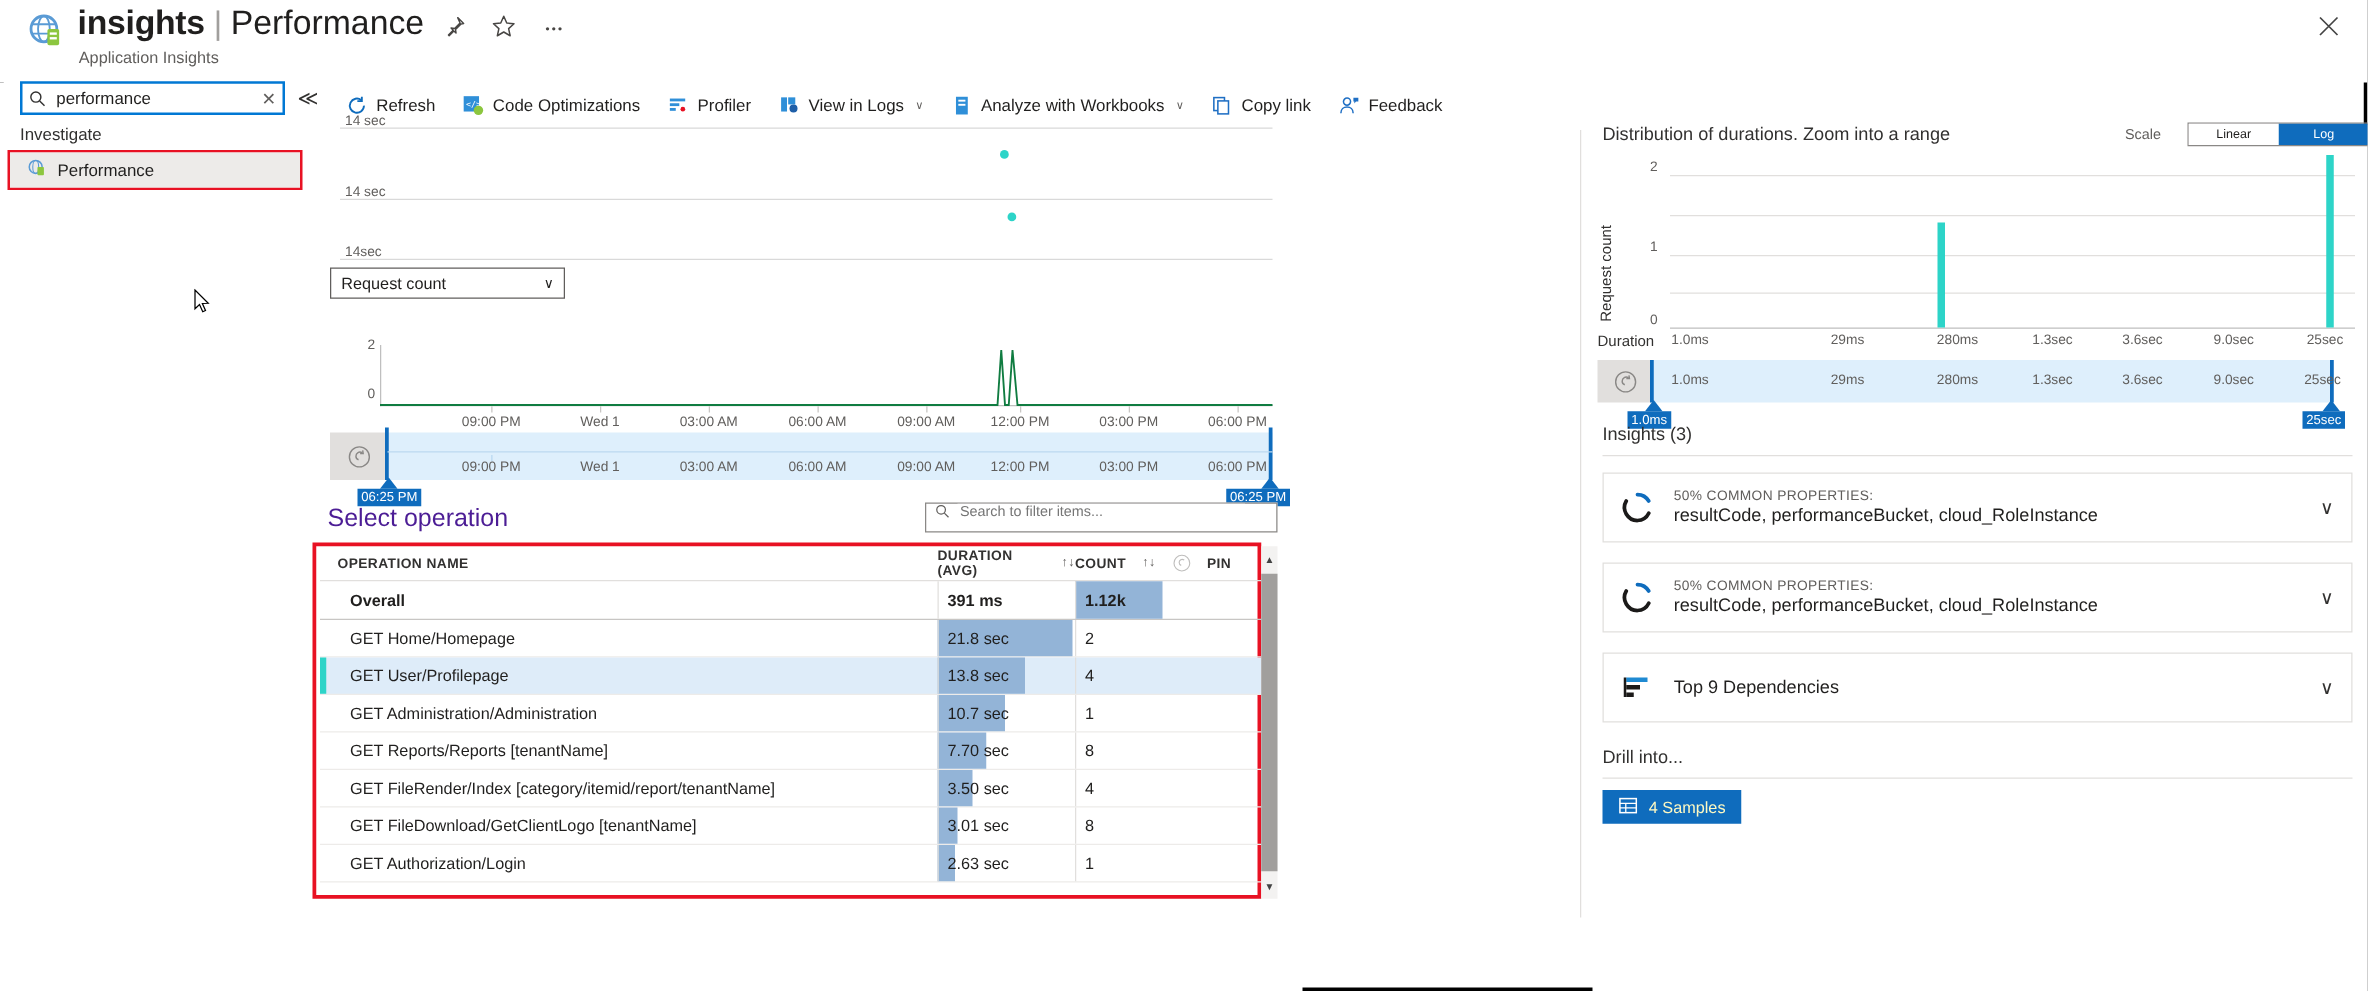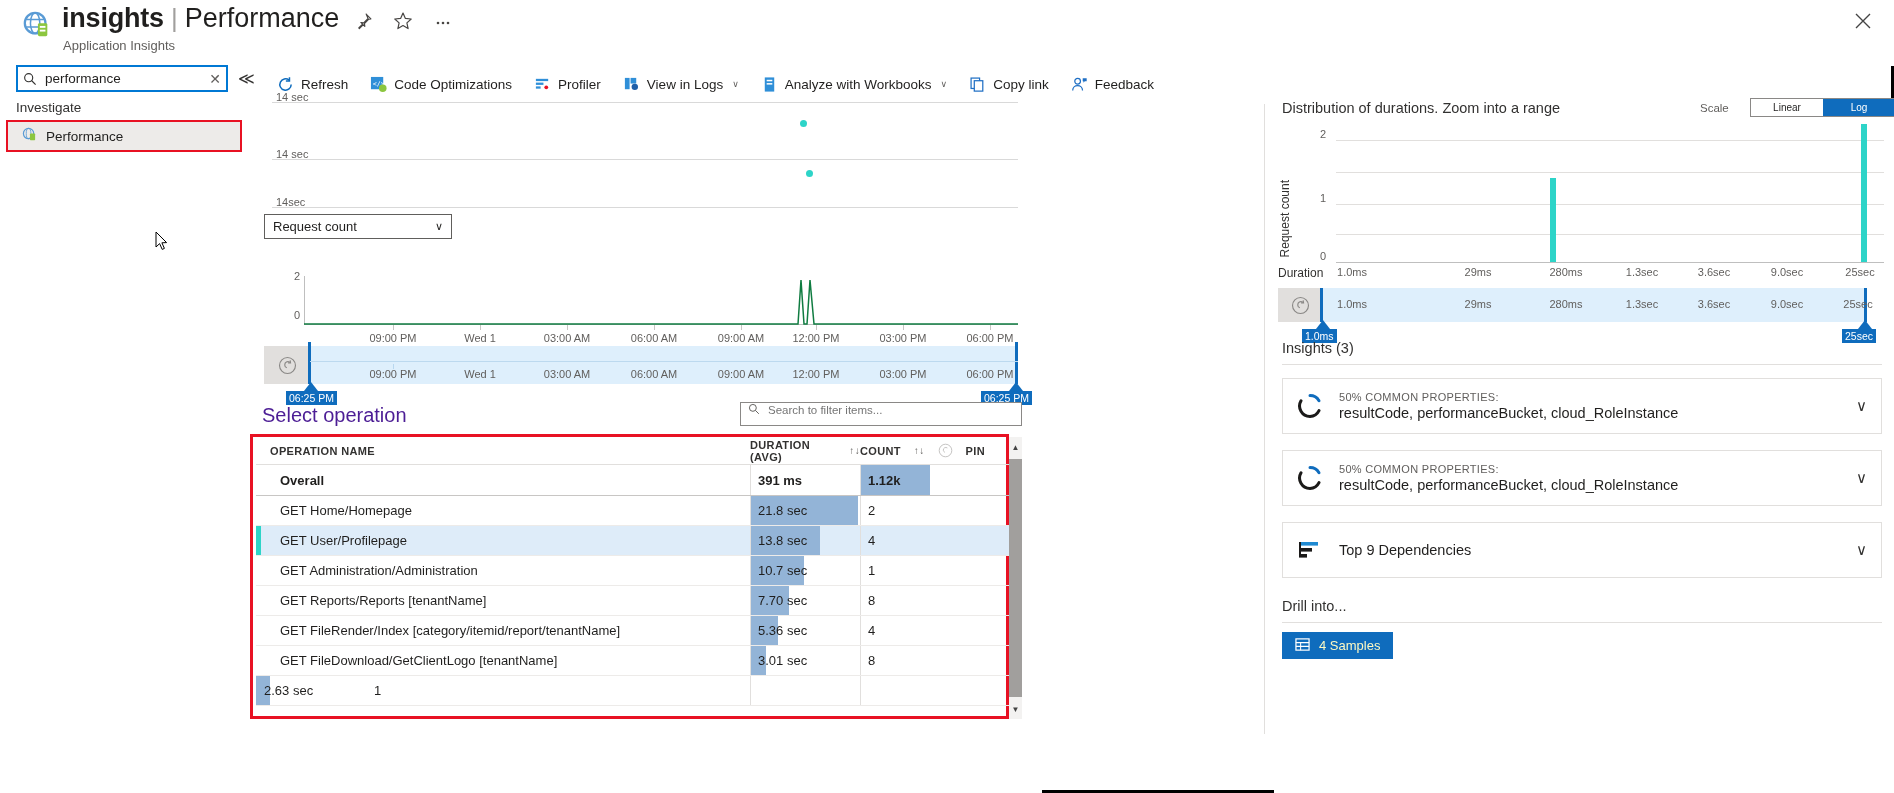--- a/index.html
+++ b/index.html
@@ -456,21 +456,21 @@
           <span>8</span>
         </div>
     </div>
 
     <div class="trow">
       <div class="divider-v"></div>
       <div class="divider-v2"></div>
       <div class="c-op">GET FileRender/Index [category/itemid/report/tenantName]</div>
       <div class="c-dur">
           <div class="bar" style="width:28px;"></div>
-          <span>5.36 sec</span>
+          <span>3.50 sec</span>
         </div>
       <div class="c-cnt">
           <span>4</span>
         </div>
     </div>
 
     <div class="trow">
       <div class="divider-v"></div>
       <div class="divider-v2"></div>
       <div class="c-op">GET FileDownload/GetClientLogo [tenantName]</div>
@@ -479,20 +479,21 @@
           <span>3.01 sec</span>
         </div>
       <div class="c-cnt">
           <span>8</span>
         </div>
     </div>
 
     <div class="trow">
       <div class="divider-v"></div>
       <div class="divider-v2"></div>
+      <div class="c-op">GET Authorization/Login</div>
       <div class="c-dur">
           <div class="bar" style="width:14px;"></div>
           <span>2.63 sec</span>
         </div>
       <div class="c-cnt">
           <span>1</span>
         </div>
     </div>
   </div>
 

